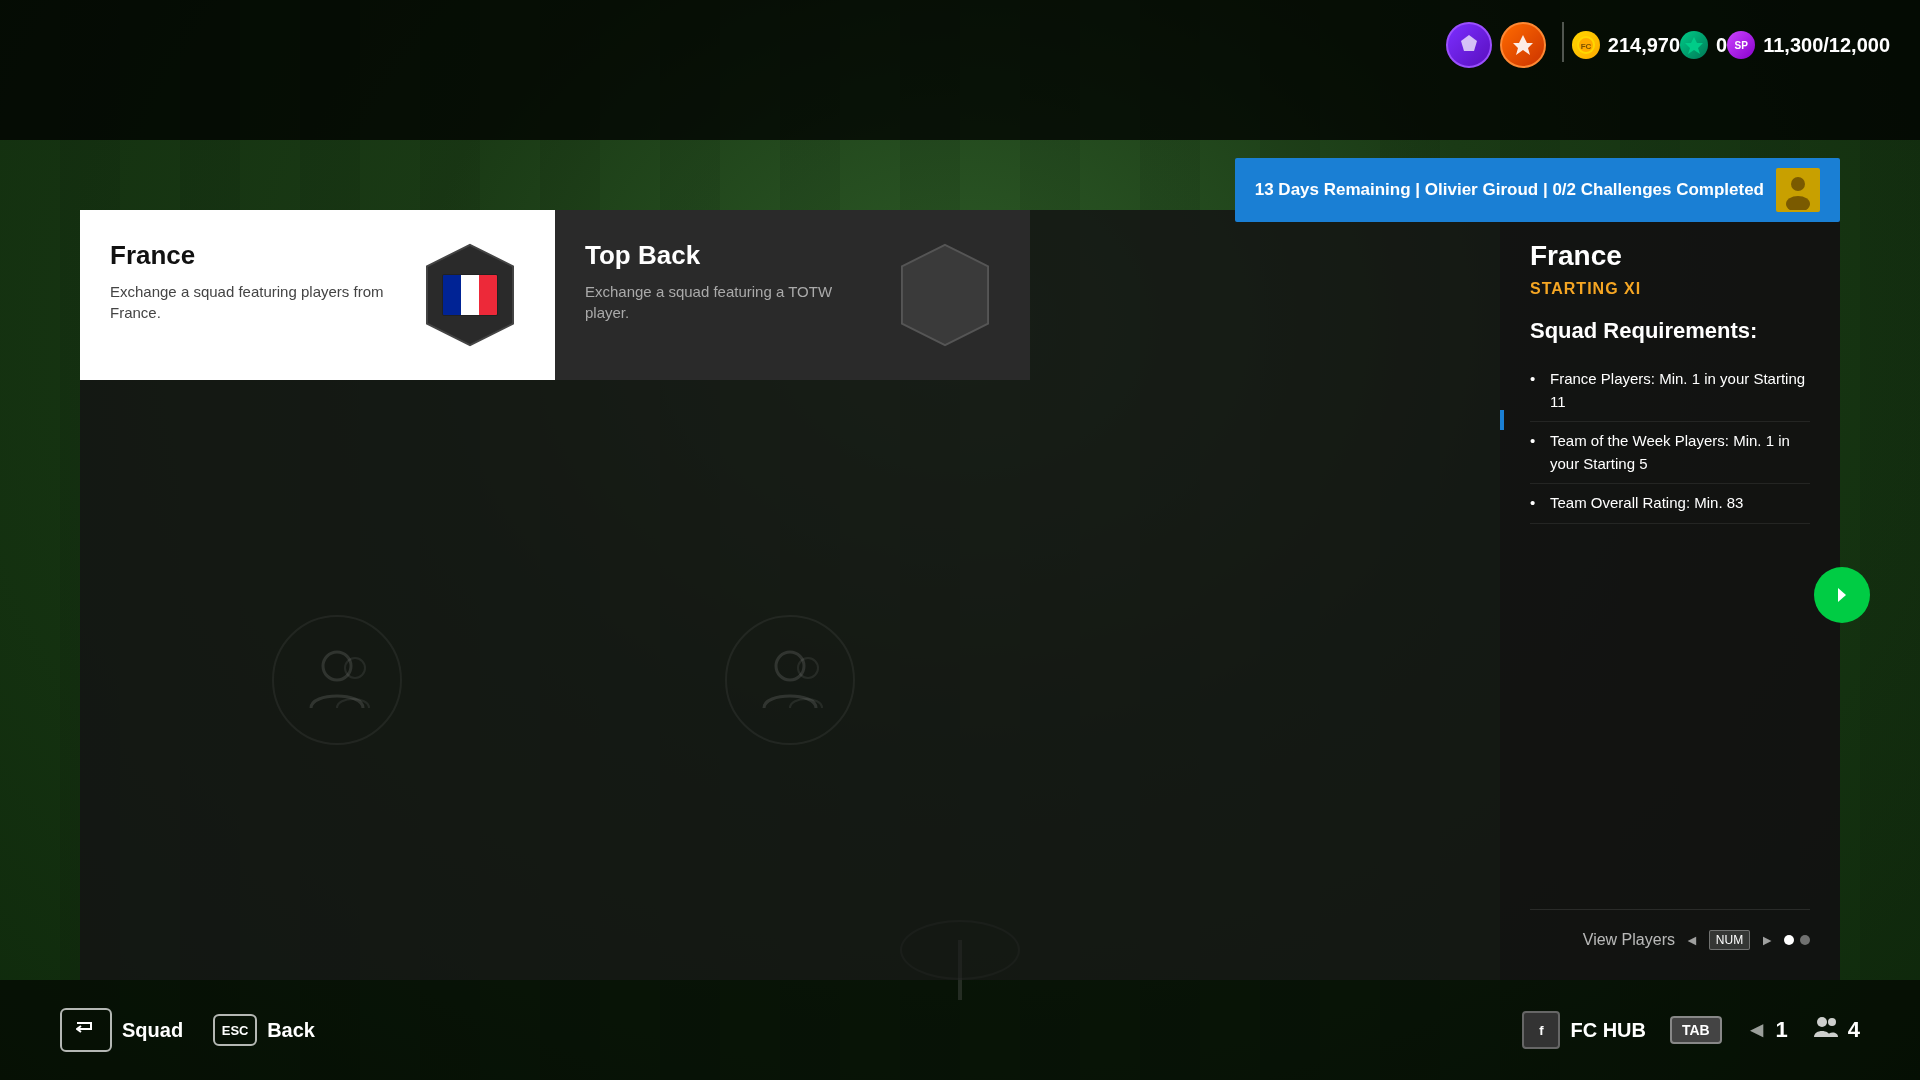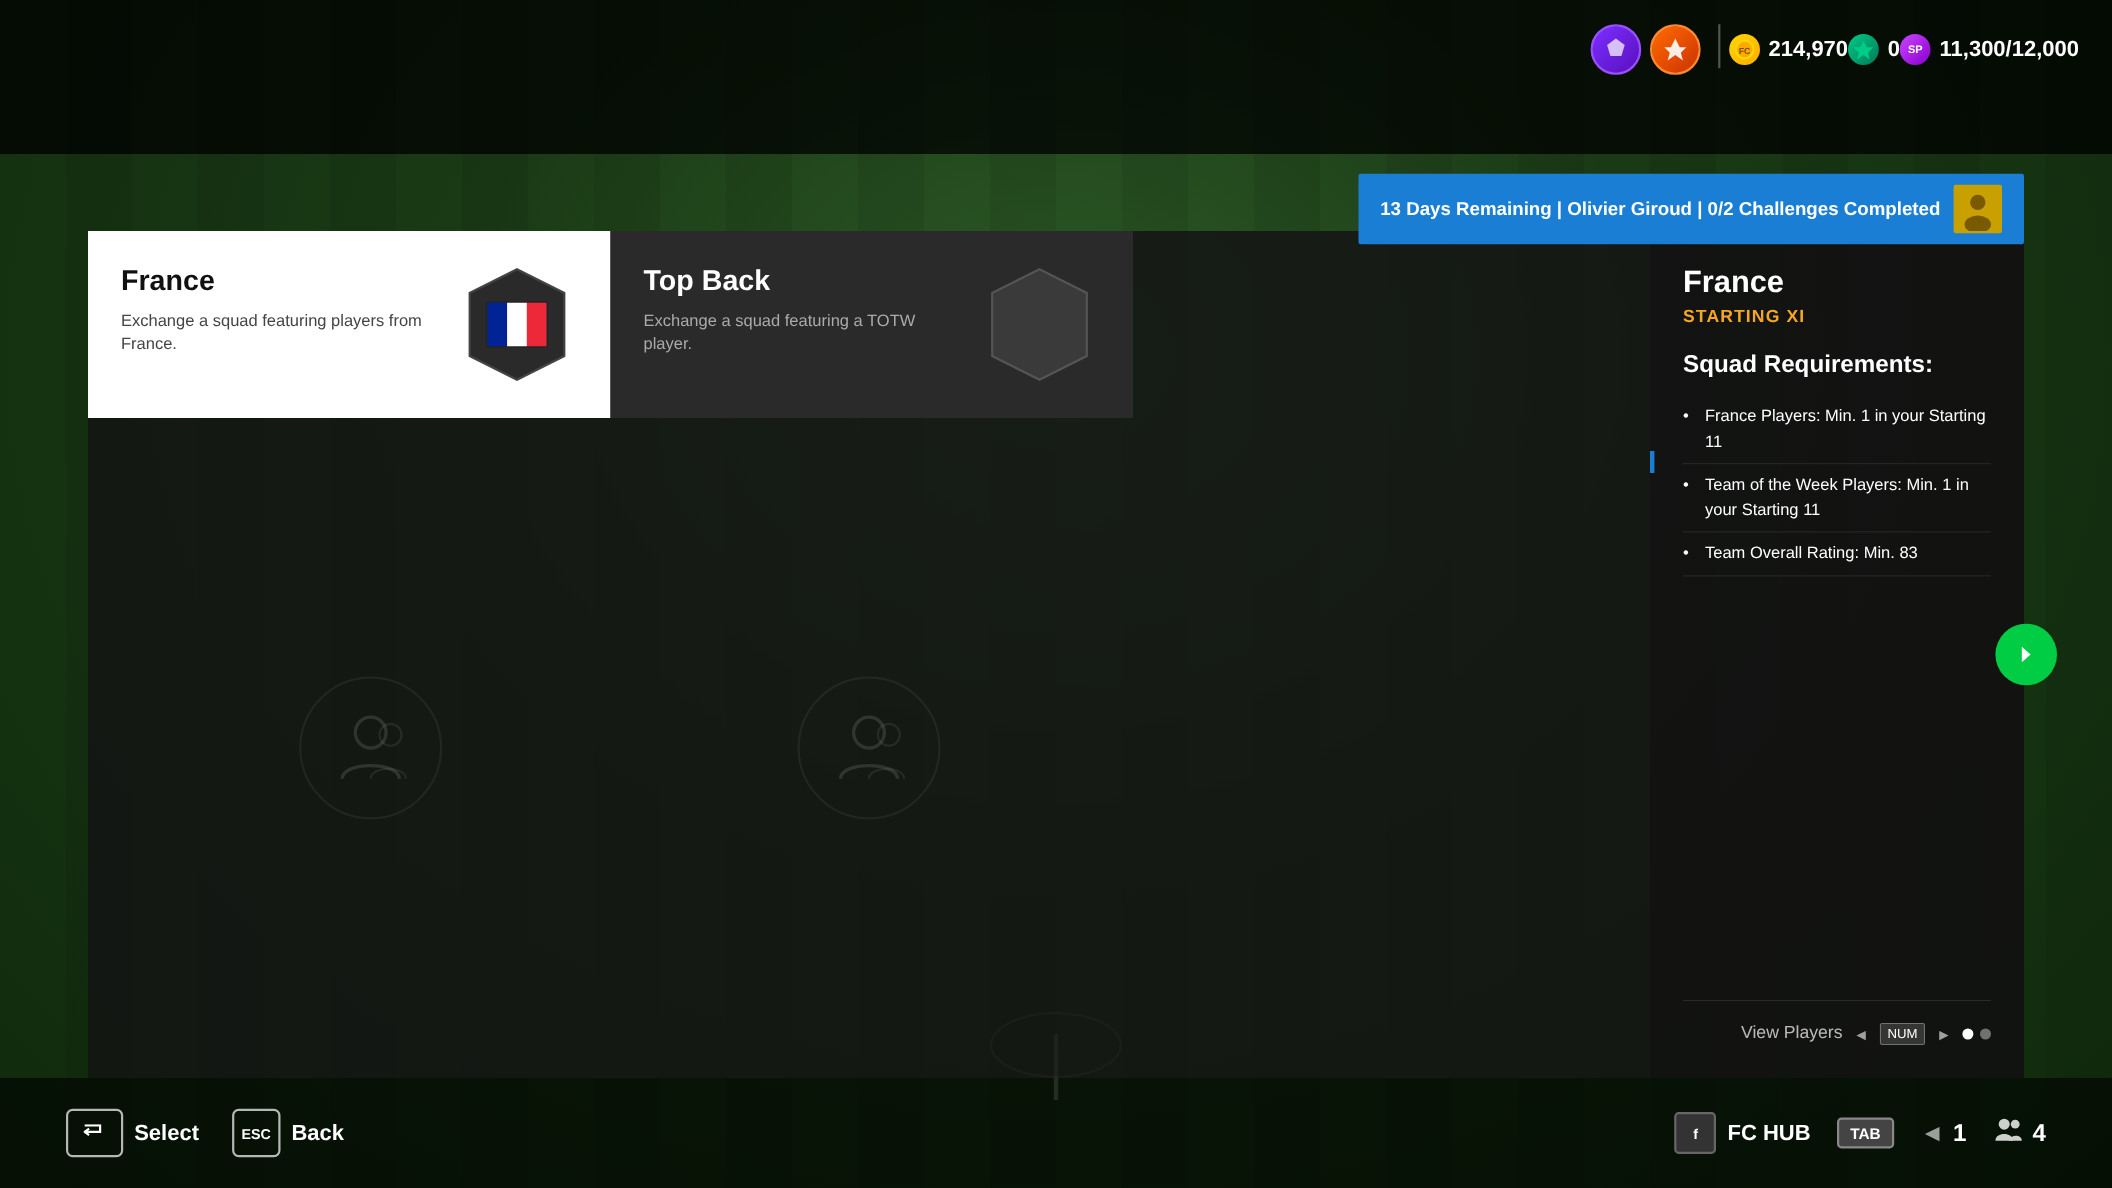--- a/index.html
+++ b/index.html
@@ -456,21 +456,21 @@
       align-items: center;
       gap: 10px;
       color: white;
       font-size: 20px;
       font-weight: 600;
       cursor: pointer;
     }
 
     .btn-key {
       width: 44px;
-      height: 44px;
+      height: 32px;
       border: 2px solid rgba(255,255,255,0.7);
       border-radius: 6px;
       display: flex;
       align-items: center;
       justify-content: center;
       font-size: 16px;
       color: white;
       font-weight: bold;
     }
 
@@ -719,21 +719,21 @@
   <div class="details-panel">
     <div class="accent-bar"></div>
 
     <h2 class="details-title">France</h2>
     <div class="details-subtitle">STARTING XI</div>
 
     <div class="requirements-title">Squad Requirements:</div>
 
     <ul class="requirements-list">
       <li>France Players: Min. 1 in your Starting 11</li>
-      <li>Team of the Week Players: Min. 1 in your Starting 11</li>
+      <li>Team of the Week Players: Min. 1 in your Starting 5</li>
       <li>Team Overall Rating: Min. 83</li>
     </ul>
 
     <div class="view-rewards">
       <span class="view-rewards-text">View Players</span>
       <span class="nav-arrow">◄</span>
       <span class="num-badge">NUM</span>
       <span class="nav-arrow">►</span>
       <div class="dot-indicator">
         <div class="dot active"></div>
@@ -754,21 +754,21 @@
 
   <div class="bottom-controls">
 
     <div class="control-btn">
       <div class="btn-key enter-key">
         <svg width="20" height="16" viewBox="0 0 20 16" fill="white">
           <path d="M1 1 H15 V7 H1" stroke="white" stroke-width="2" fill="none"></path>
           <path d="M5 4 L1 7 L5 10" stroke="white" stroke-width="2" fill="none"></path>
         </svg>
       </div>
-      <span>Select</span>
+      <span>Squad</span>
     </div>
 
     <div class="control-btn">
       <div class="btn-key" style="font-size:13px;">ESC</div>
       <span>Back</span>
     </div>
 
   </div>
 
   <div class="bottom-right-controls">

